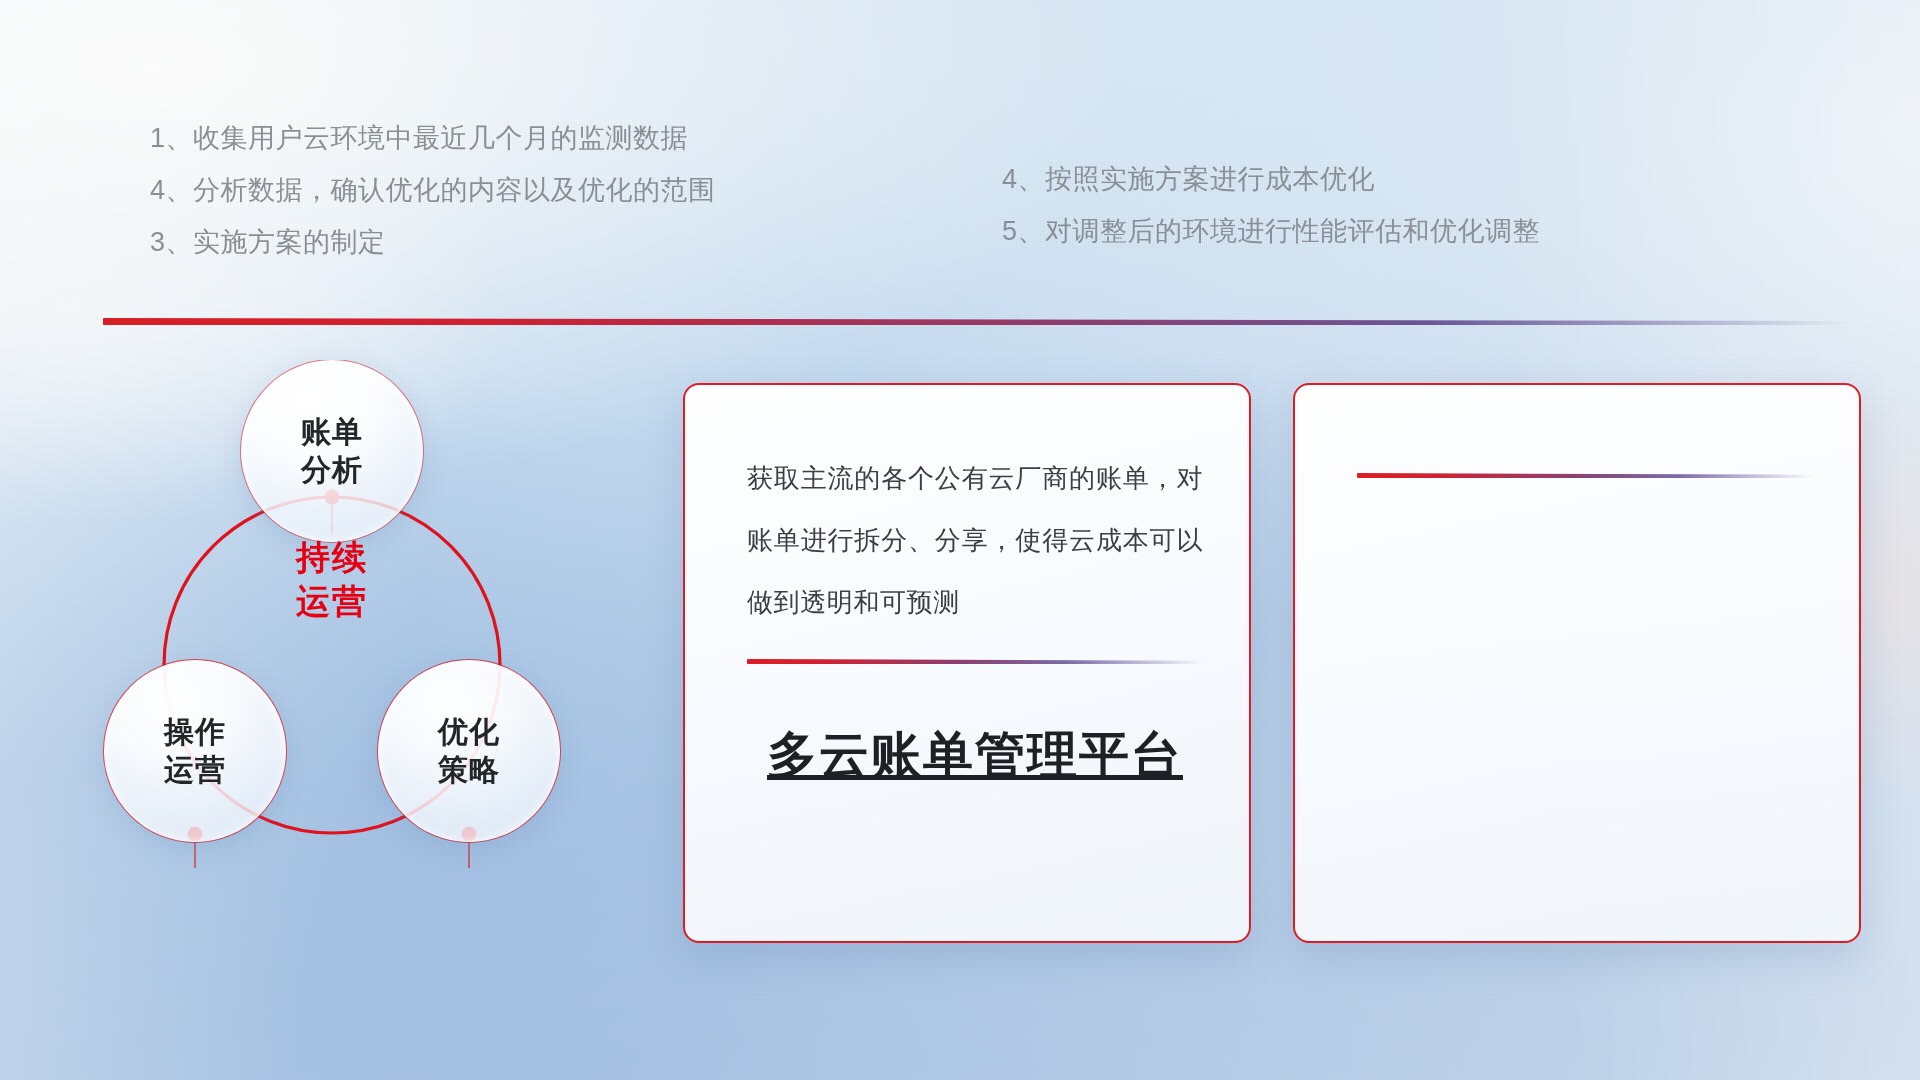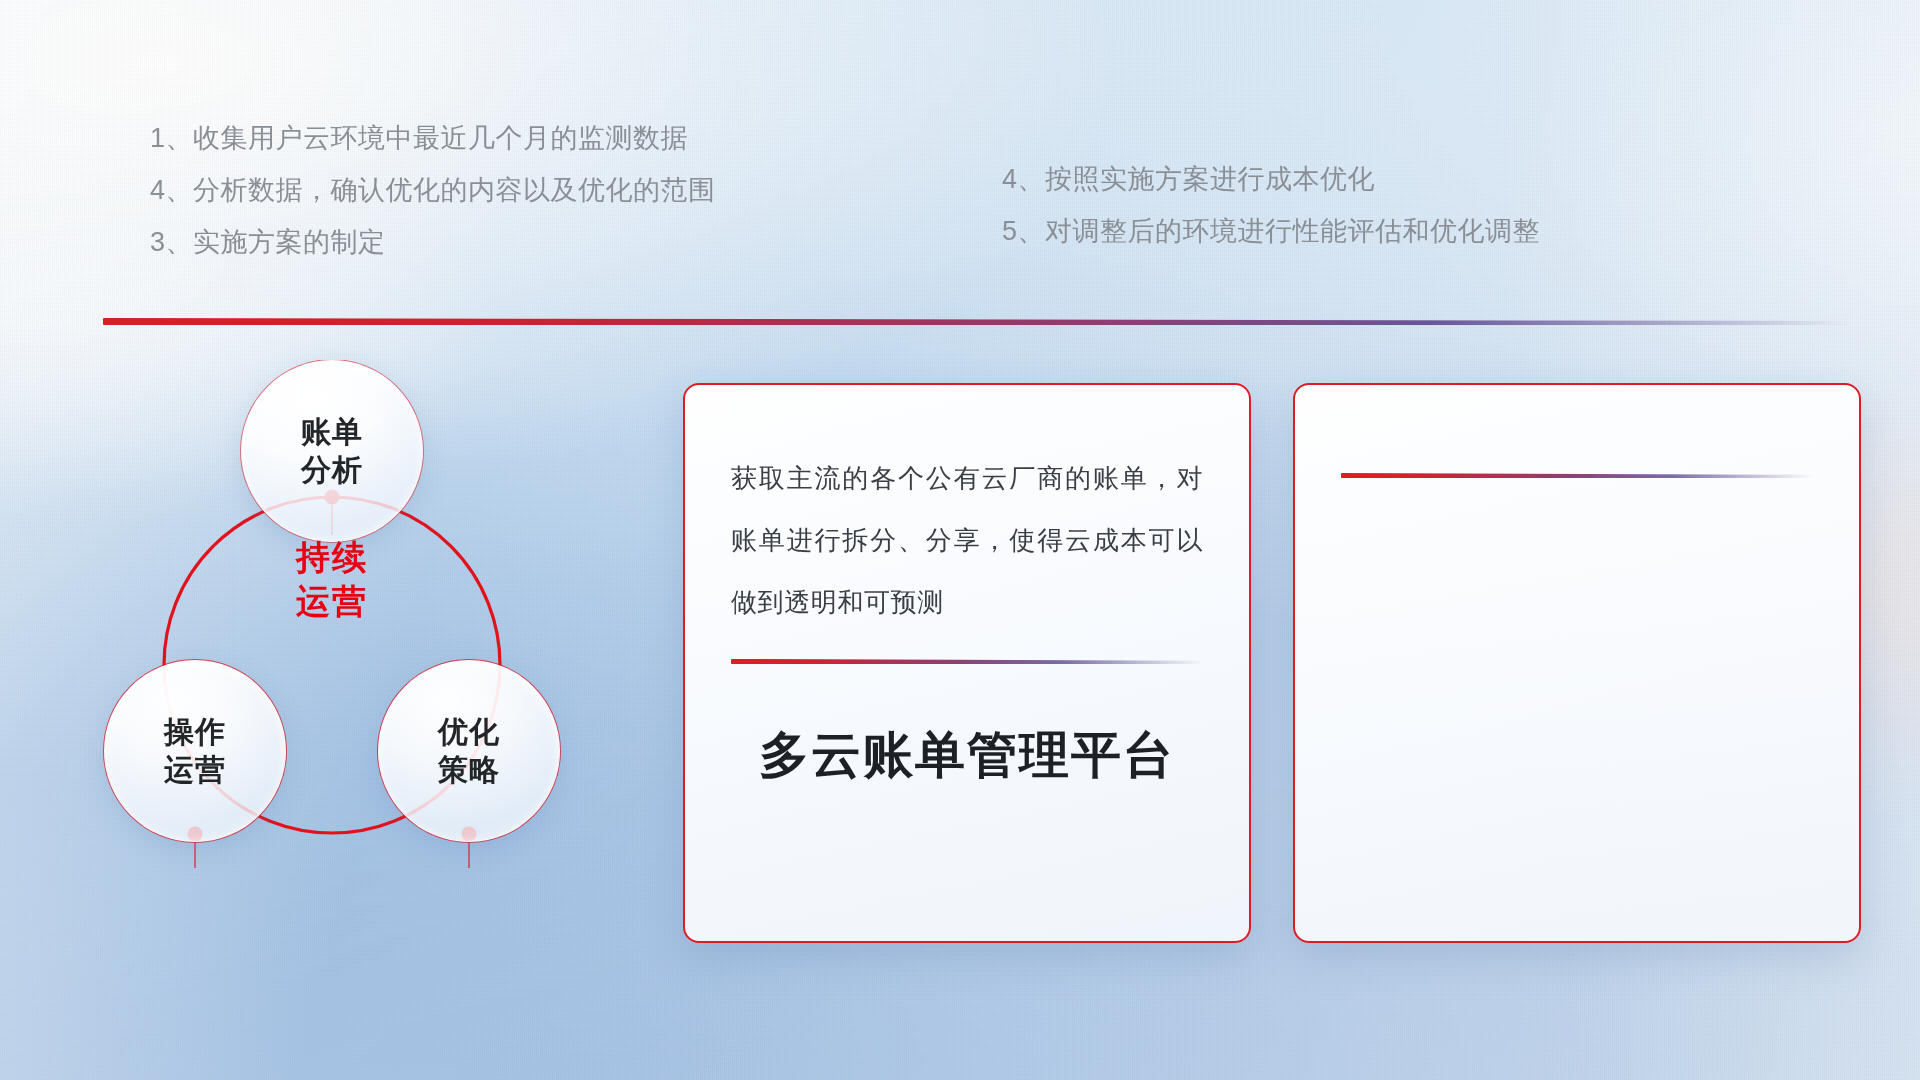--- a/index.html
+++ b/index.html
@@ -101,21 +101,21 @@
 
   
   .card {
     position:absolute;
     top:383px; width:568px; height:560px;
     border:2px solid #de1c24;
     border-radius:16px;
     background:
       linear-gradient(165deg, rgba(255,255,255,.99) 0%, rgba(250,252,255,.97) 45%, rgba(243,247,252,.95) 100%);
     box-shadow:0 14px 38px rgba(80,120,170,.22);
-    padding:62px 46px 0 46px;
+    padding:62px 46px 0 62px;
     display:flex; flex-direction:column;
   }
   #card-1 { left:683px; }
   #card-2 { left:1293px; }
 
   .card-body {
     font-size:26px;
     line-height:62px;
     color:#3a3f46;
     letter-spacing:.6px;
@@ -129,20 +129,21 @@
     clip-path:polygon(0 0, 100% 35%, 100% 100%, 0 100%);
     border-radius:1px;
   }
   .card-title {
     margin-top:58px;
     font-size:50px;
     font-weight:bold;
     color:#1d2024;
     letter-spacing:2px;
     text-align:center;
+    text-decoration:underline;
   }
 </style>
 </head>
 <body>
 
 <div id="bg">
   <div class="bg-l bg-base"></div>
   <div class="bg-l bg-sheen"></div>
   <div class="bg-l bg-warm"></div>
   <div class="bg-l bg-noise"></div>

